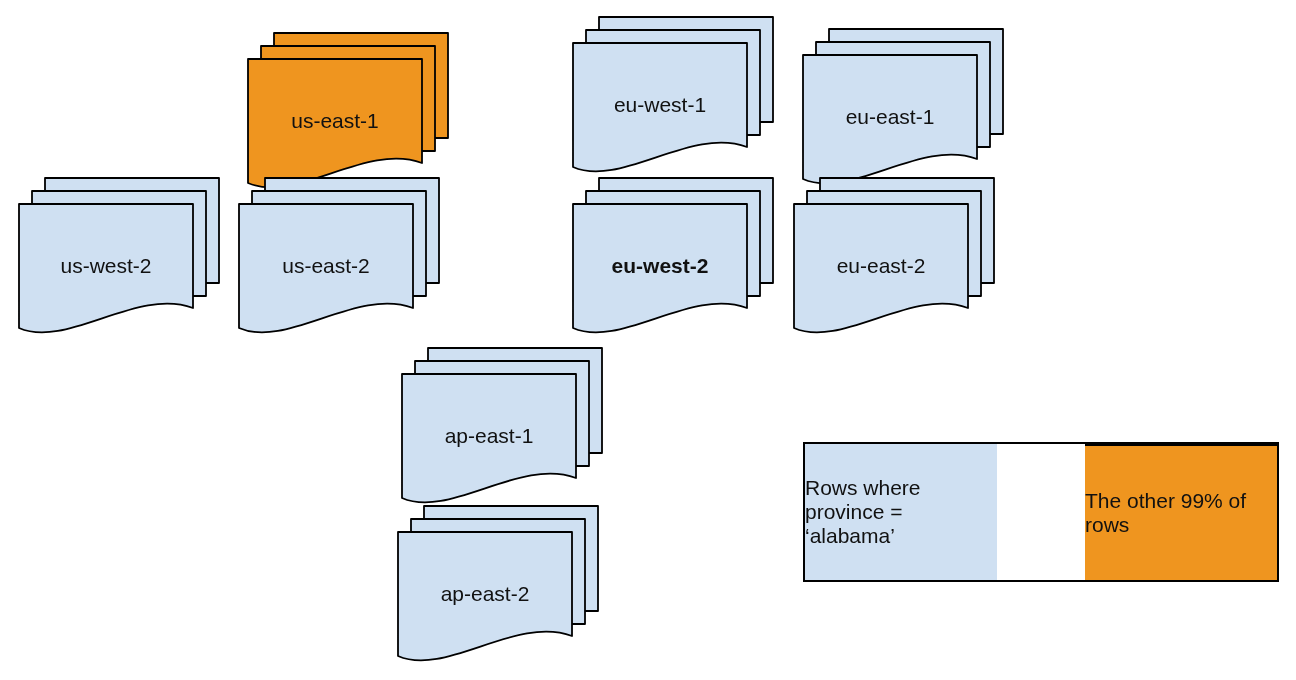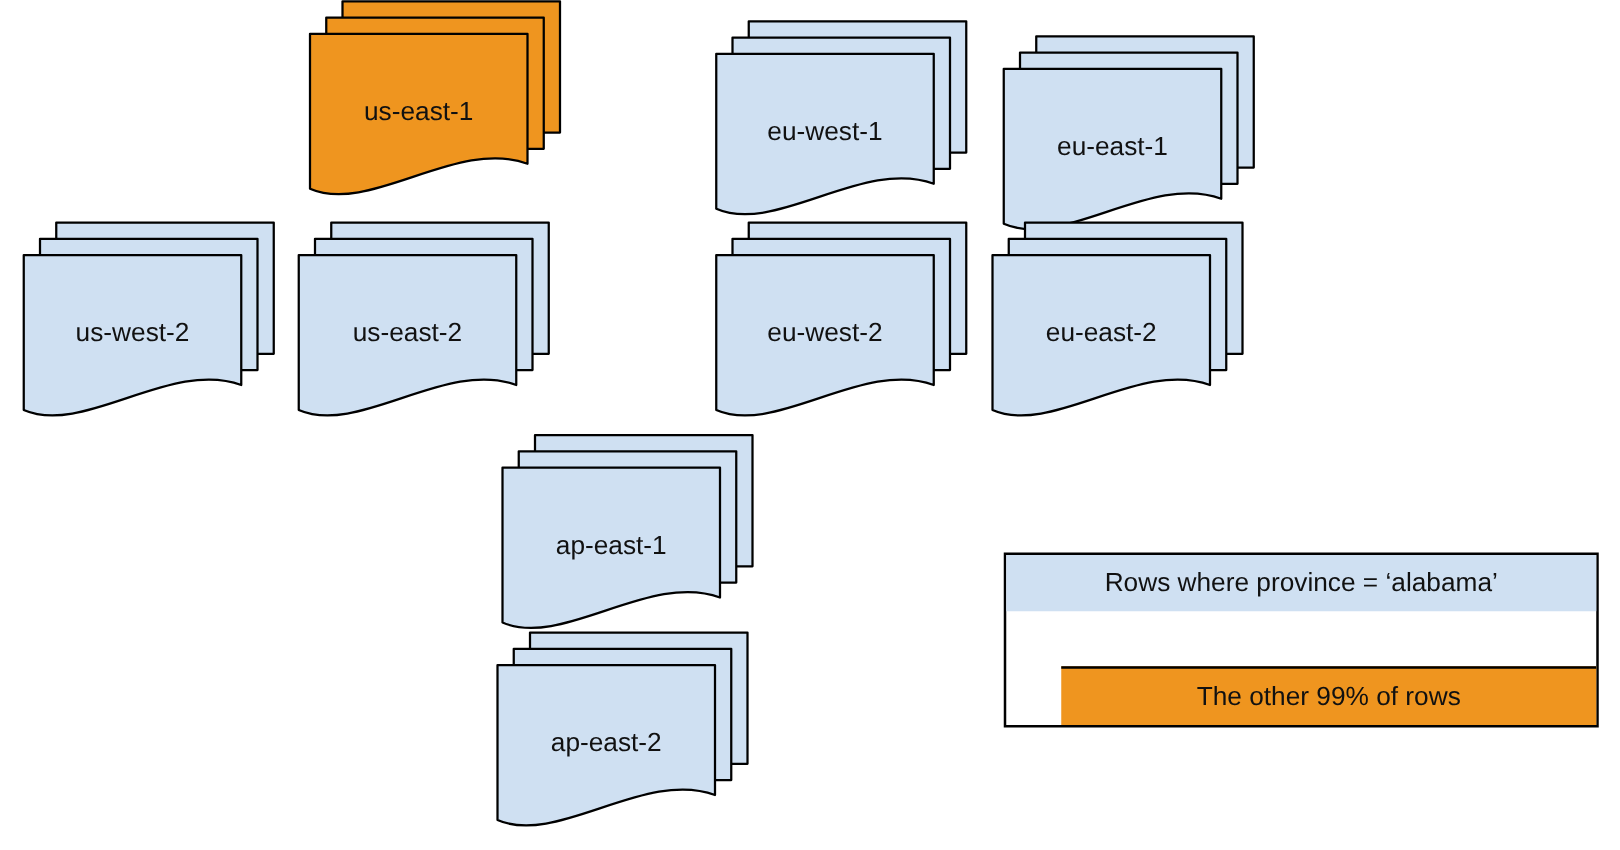--- a/index.html
+++ b/index.html
@@ -31,38 +31,38 @@
     fill:var(--text);
     font-family:"Liberation Sans",sans-serif;
     font-size:21px;
     text-anchor:middle;
   }
   .legend{
     position:absolute;
     left:803px;top:442px;
     width:476px;height:140px;
     border:2px solid var(--stroke);
-    display:flex;flex-direction:column;gap:44px;
+    display:flex;flex-direction:row;gap:44px;
   }
   .legend-row{
     flex:1;
     display:flex;align-items:center;justify-content:center;
     font-size:21px;color:var(--text);
   }
   .legend-row + .legend-row{border-top:2px solid var(--stroke);margin-left:44px;}
   .legend-row.fill-region{background:var(--region-fill);}
   .legend-row.fill-highlight{background:var(--highlight-fill);}
 </style>
 </head>
 <body>
 
 <div class="canvas">
 
 
-  <div class="stack highlight" style="left:246px;top:0;">
+  <div class="stack highlight" style="left:246px;top:32px;">
     <svg width="204" height="160" viewBox="0 0 204 160">
       <rect class="page" x="28" y="1" width="174" height="105"></rect>
       <rect class="page" x="15" y="14" width="174" height="105"></rect>
       <path class="page" d="M 2 27 H 176 V 131 C 120 110, 50 172, 2 151 Z"></path>
       <text class="stack-label-text" x="89" y="96">us-east-1</text>
     </svg>
   </div>
 
   <div class="stack" style="left:571px;top:16px;">
     <svg width="204" height="160" viewBox="0 0 204 160">
@@ -93,21 +93,21 @@
 
   <div class="stack" style="left:237px;top:177px;">
     <svg width="204" height="160" viewBox="0 0 204 160">
       <rect class="page" x="28" y="1" width="174" height="105"></rect>
       <rect class="page" x="15" y="14" width="174" height="105"></rect>
       <path class="page" d="M 2 27 H 176 V 131 C 120 110, 50 172, 2 151 Z"></path>
       <text class="stack-label-text" x="89" y="96">us-east-2</text>
     </svg>
   </div>
 
-  <div class="stack" style="left:571px;top:177px;">
+  <div class="stack" style="left:571px;top:177px;font-weight:bold;">
     <svg width="204" height="160" viewBox="0 0 204 160">
       <rect class="page" x="28" y="1" width="174" height="105"></rect>
       <rect class="page" x="15" y="14" width="174" height="105"></rect>
       <path class="page" d="M 2 27 H 176 V 131 C 120 110, 50 172, 2 151 Z"></path>
       <text class="stack-label-text" x="89" y="96">eu-west-2</text>
     </svg>
   </div>
 
   <div class="stack" style="left:792px;top:177px;">
     <svg width="204" height="160" viewBox="0 0 204 160">

